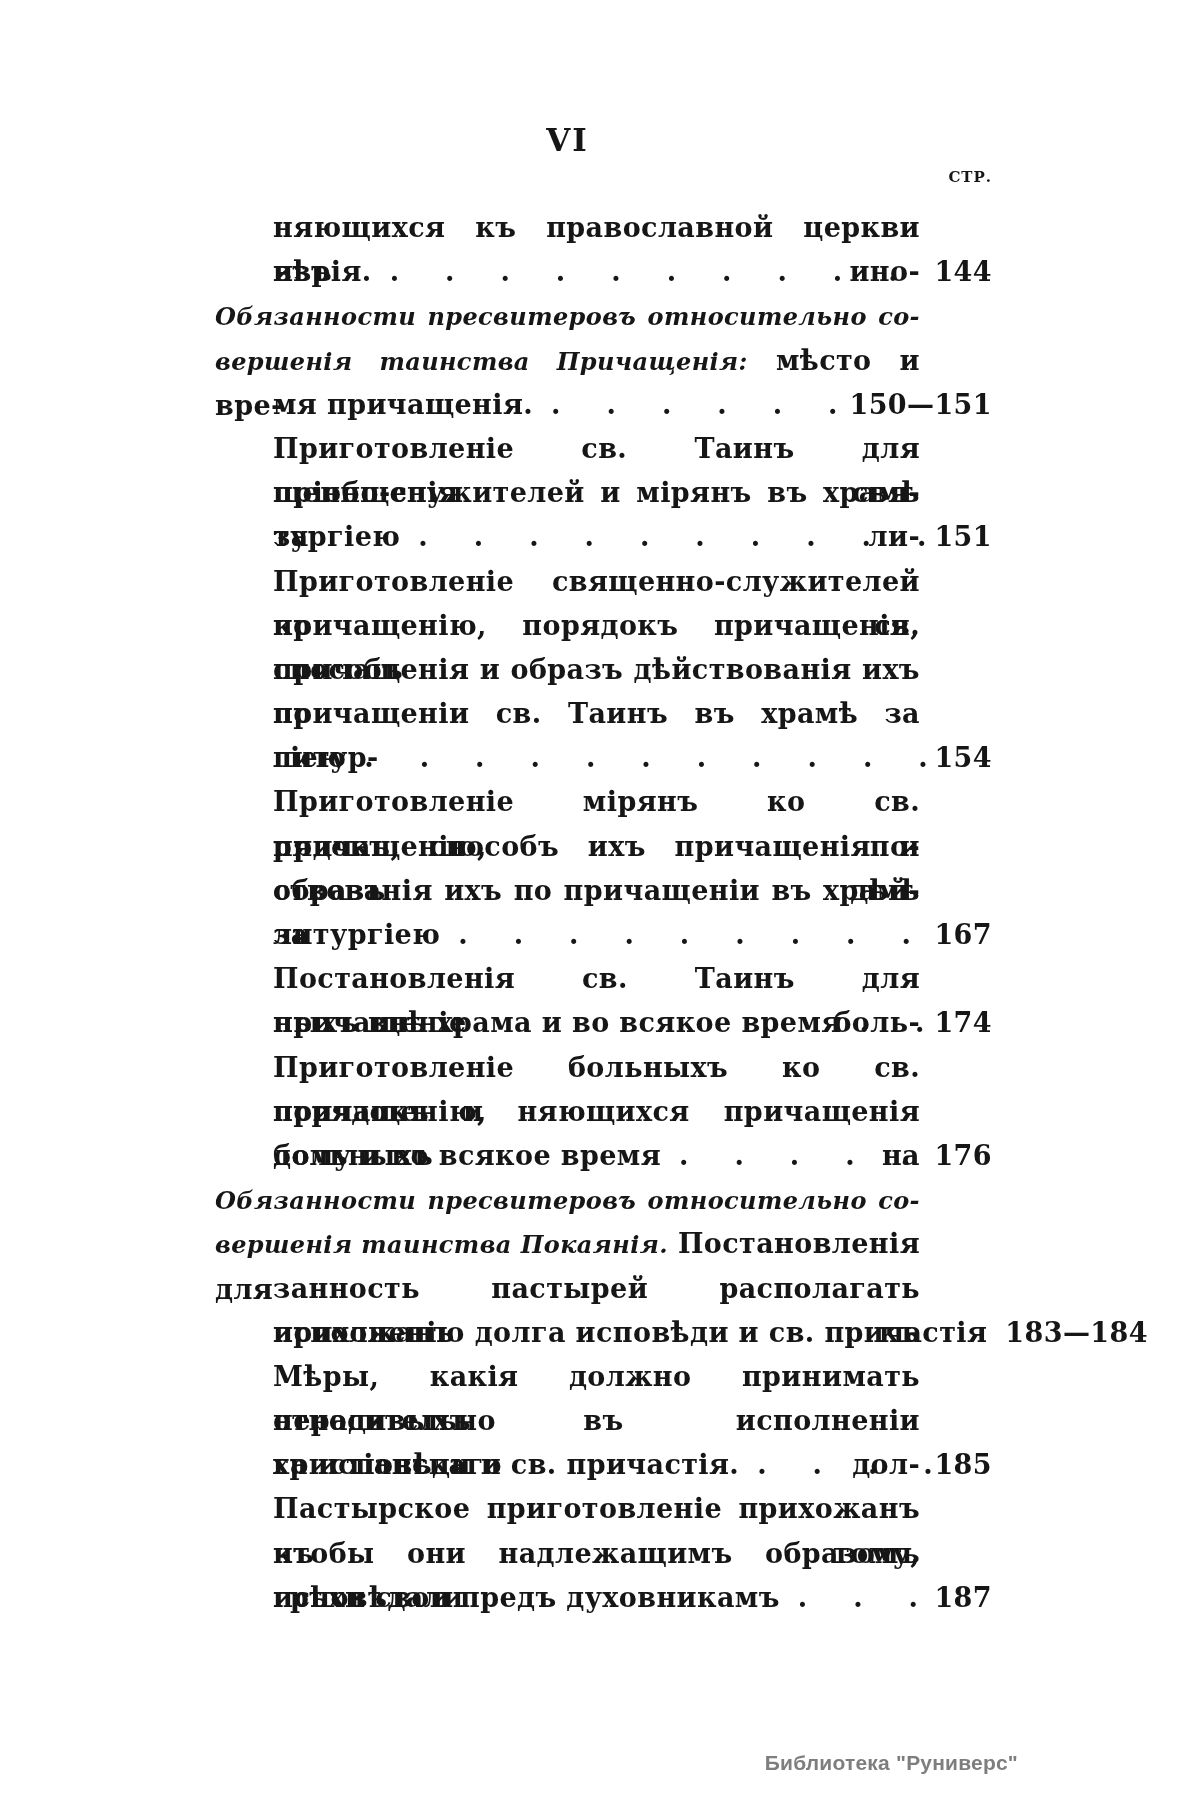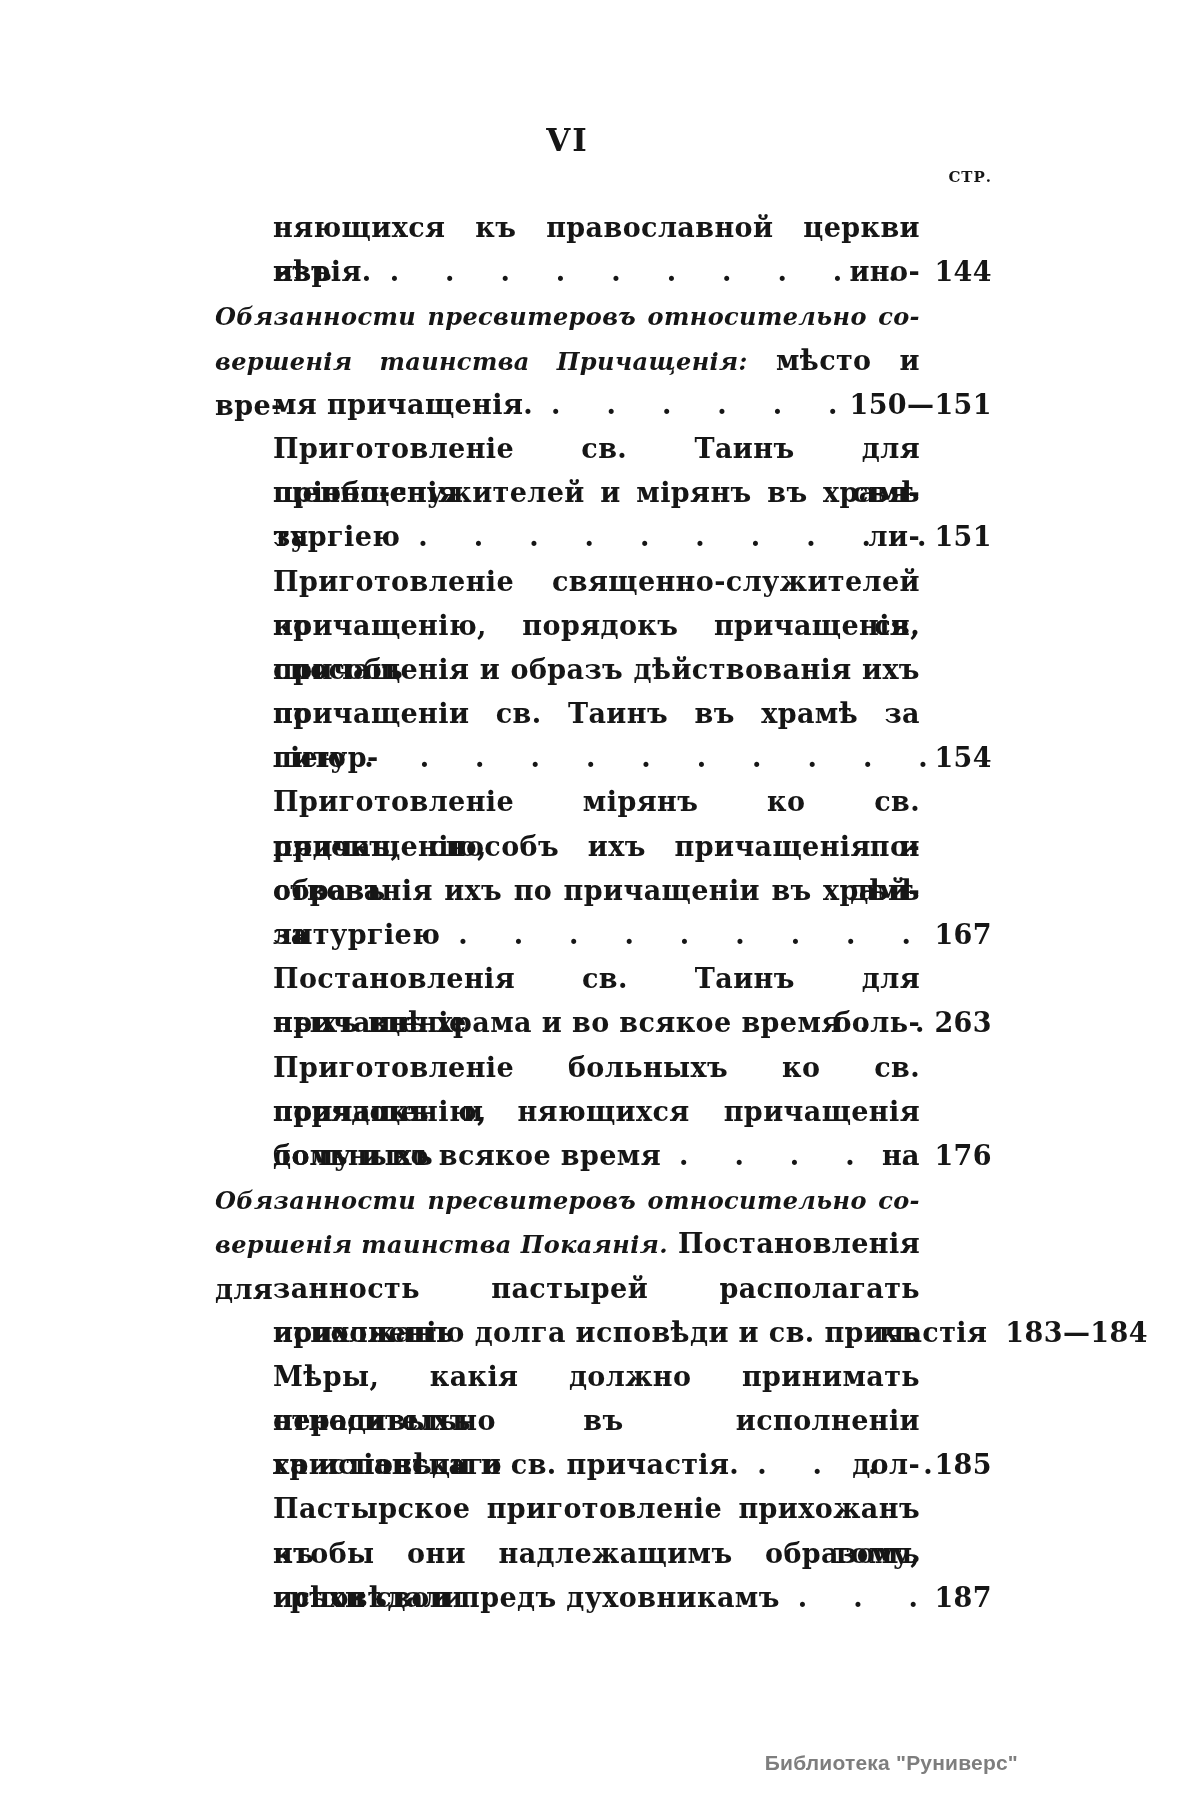--- a/index.html
+++ b/index.html
@@ -106,21 +106,21 @@
     <div class="line fill ind1"><span class="txt">ствованія ихъ по причащеніи въ храмѣ за</span></div>
     <div class="line num ind1">
       <span class="txt">литургіею</span>
       <span class="dots">........................</span>
       <span class="pg">167</span>
     </div>
     <div class="line fill ind1"><span class="txt">Постановленія св. Таинъ для причащеніе боль-</span></div>
     <div class="line num ind1">
       <span class="txt">ныхъ внѣ храма и во всякое время</span>
       <span class="dots">........................</span>
-      <span class="pg">263</span>
+      <span class="pg">174</span>
     </div>
     <div class="line fill ind1"><span class="txt">Приготовленіе больныхъ ко св. причащенію,</span></div>
     <div class="line fill ind1"><span class="txt">порядокъ и няющихся причащенія больныхъ на</span></div>
     <div class="line num ind1">
       <span class="txt">дому и во всякое время</span>
       <span class="dots">........................</span>
       <span class="pg">176</span>
     </div>
     <div class="line fill"><span class="txt it">Обязанности пресвитеровъ относительно со-</span></div>
     <div class="line fill"><span class="txt it">вершенія таинства Покаянія.</span><span class="txt"> Постановленія для</span></div>

